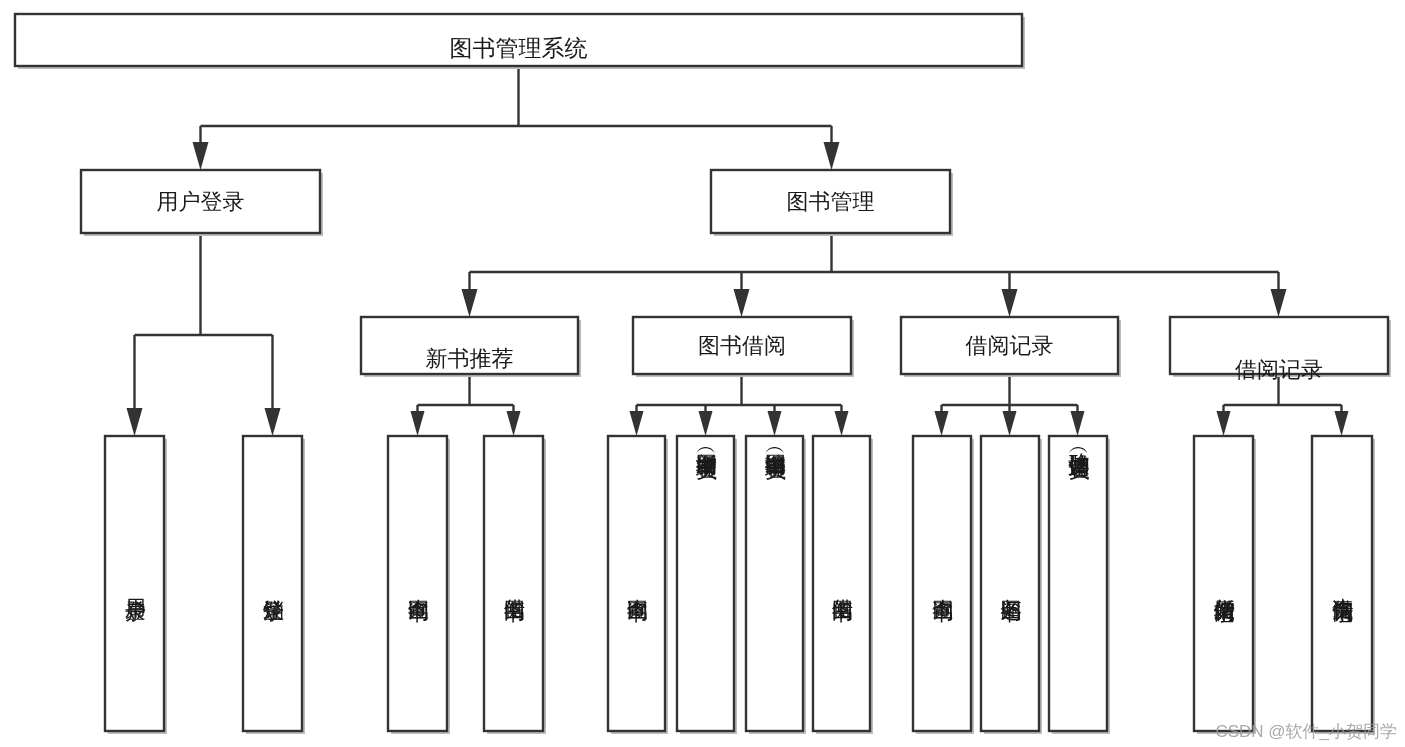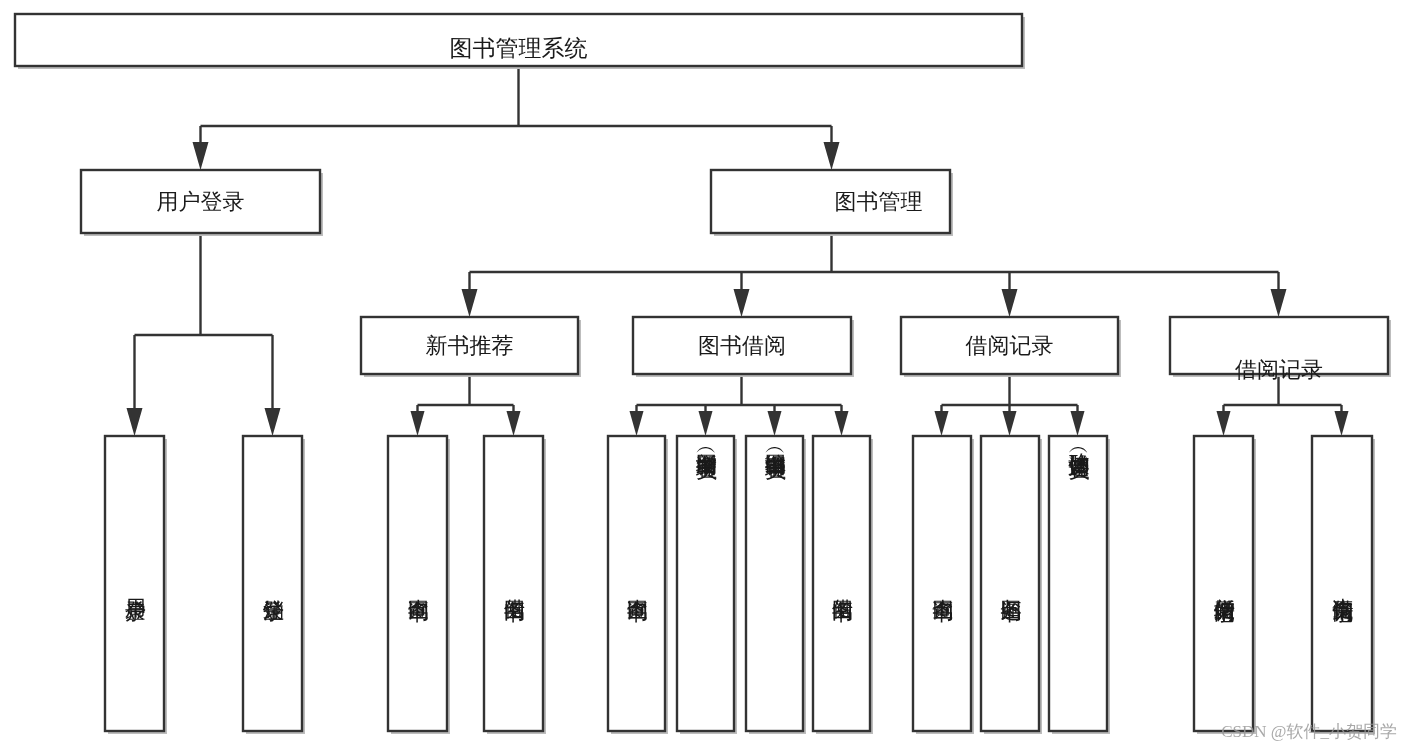--- a/index.html
+++ b/index.html
@@ -75,21 +75,21 @@
     color: #1a1a1a;
     white-space: nowrap;
   }
   .title-text {
     font-size: 23px;
   }
   #watermark {
     position: absolute;
     right: 8px;
     bottom: 4px;
-    font-family: Liberation Serif, serif;
+    font-family: Liberation Sans, sans-serif;
     font-size: 17px;
     color: #9a9a9a;
     opacity: 0.85;
     white-space: nowrap;
     pointer-events: none;
   }
 </style>
 </head>
 <body>
 
@@ -236,24 +236,24 @@
       <rect class="node-box" x="1312" y="436" width="60" height="295"></rect>
     </g>
   </svg>
 
   <div class="hlabel-wrap" style="left:15px; top:14px; width:1007px; height:68px;justify-content:center;">
     <span class="hlabel-text title-text">图书管理系统</span>
   </div>
   <div class="hlabel-wrap" style="left:81px; top:170px; width:239px; height:63px;">
     <span class="hlabel-text">用户登录</span>
   </div>
-  <div class="hlabel-wrap" style="left:711px; top:170px; width:239px; height:63px;padding-left:48px;">
+  <div class="hlabel-wrap" style="left:711px; top:170px; width:239px; height:63px;">
     <span class="hlabel-text">图书管理</span>
   </div>
-  <div class="hlabel-wrap" style="left:361px; top:317px; width:217px; height:57px;">
+  <div class="hlabel-wrap" style="left:361px; top:317px; width:217px; height:57px;align-items:flex-end;">
     <span class="hlabel-text">新书推荐</span>
   </div>
   <div class="hlabel-wrap" style="left:633px; top:317px; width:218px; height:57px;align-items:center;">
     <span class="hlabel-text">图书借阅</span>
   </div>
   <div class="hlabel-wrap" style="left:901px; top:317px; width:217px; height:57px;">
     <span class="hlabel-text">借阅记录</span>
   </div>
   <div class="hlabel-wrap" style="left:1170px; top:317px; width:218px; height:57px;margin-top:24px;">
     <span class="hlabel-text">借阅记录</span>

